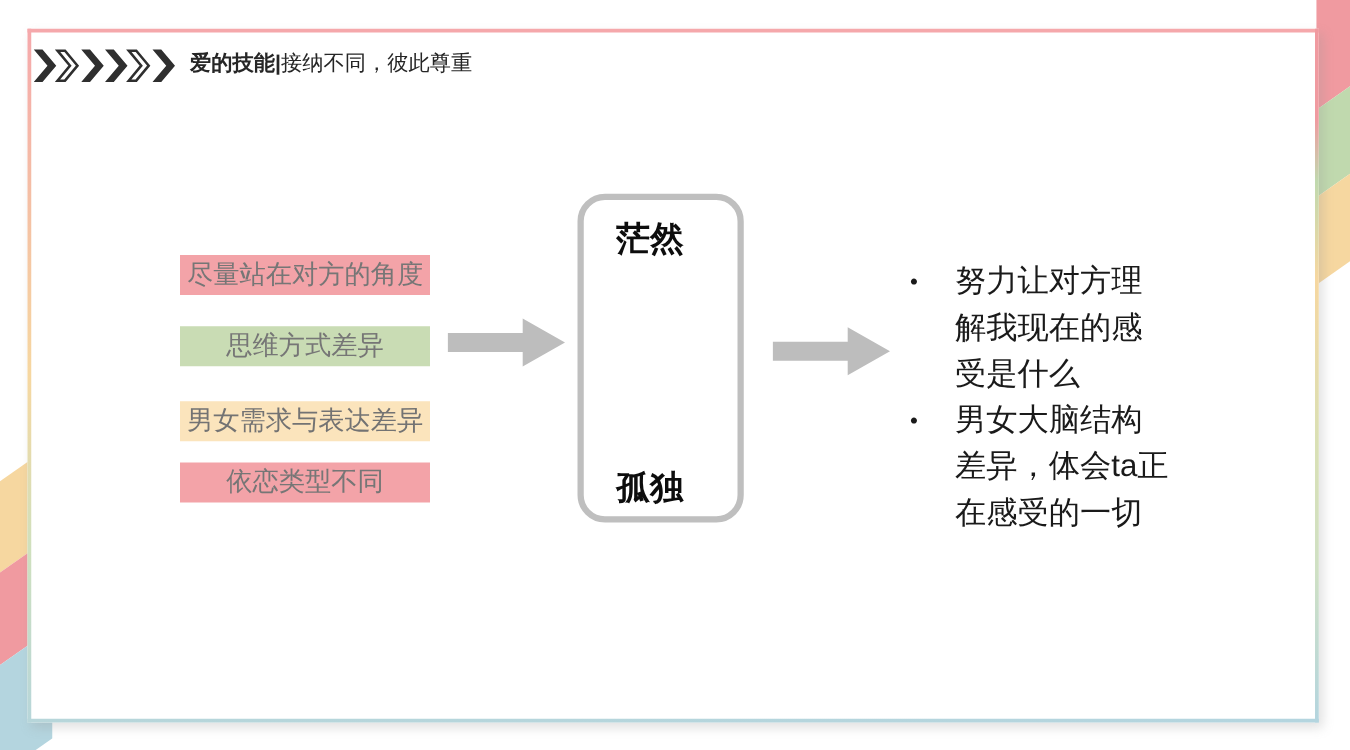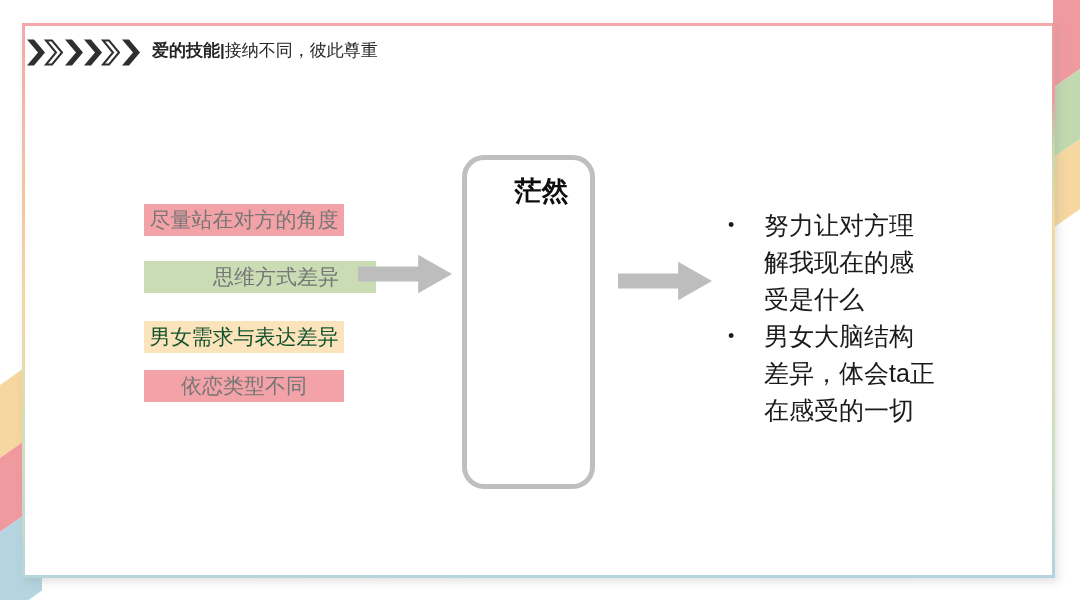--- a/index.html
+++ b/index.html
@@ -55,24 +55,24 @@
   .cause4{top:347px;text-align:center;}
   
   .arrow{
     position:absolute;width:94px;height:40px;background:#bdbdbd;
     clip-path:polygon(0 31%,64% 31%,64% 2%,100% 50%,64% 98%,64% 69%,0 69%);
   }
   .arrow1{left:336px;top:231px;}
   .arrow2{left:596px;top:238px;}
   
   .feelings{
-    position:absolute;left:440px;top:132px;width:133px;height:334px;
+    position:absolute;left:440px;top:132px;width:133px;height:263px;
     box-sizing:border-box;border:5px solid #bfbfbf;border-radius:22px;
     display:flex;flex-direction:column;justify-content:space-between;
-    padding:14px 0 6px 26px;background:#ffffff;align-items:center;
+    padding:14px 0 6px 26px;background:#ffffff;
   }
   .feeling{font-size:27px;line-height:34px;font-weight:bold;color:#0d0d0d;}
   
   .advice{position:absolute;left:698px;top:184px;width:215px;}
   .advice-item{display:flex;align-items:flex-start;}
   .advice-bullet{
     width:36px;flex:0 0 36px;text-align:left;padding-left:8px;
     font-size:18px;line-height:37px;color:#1a1a1a;
   }
   .advice-text{
@@ -114,29 +114,30 @@
       <path class="chev-solid" d="M38,0 h7 l11,13 l-11,13 h-7 l11,-13 Z"></path>
       <path class="chev-solid" d="M57,0 h7 l11,13 l-11,13 h-7 l11,-13 Z"></path>
       <path class="chev-outline" d="M76,1 h6 l10,12 l-10,12 h-6 l10,-12 Z"></path>
       <path class="chev-solid" d="M95,0 h7 l11,13 l-11,13 h-7 l11,-13 Z"></path>
     </svg>
     <div class="title">
       <span class="b">爱的技能</span><span class="b">|</span><span>接纳不同，彼此尊重</span>
     </div>
 
     <div class="cause cause1" style="background-color: rgb(243, 163, 168); color: rgb(118, 118, 118);">尽量站在对方的角度</div>
-    <div class="cause cause2" style="background-color: rgb(201, 220, 180); color: rgb(118, 118, 118); padding-left: 32px;">思维方式差异</div>
-    <div class="cause cause3" style="background-color: rgb(251, 228, 188); color: #14532d; text-align: center;">男女需求与表达差异</div>
+    <div class="cause cause2" style="background-color: rgb(201, 220, 180); color: rgb(118, 118, 118);">思维方式差异</div>
+    <div class="cause cause3" style="background-color: rgb(251, 228, 188); color: #737373; text-align: center;">男女需求与表达差异</div>
     <div class="cause cause4" style="background-color: rgb(243, 163, 168); color: rgb(118, 118, 118);">依恋类型不同</div>
 
     <div class="arrow arrow1" style="background-color: rgb(189, 189, 189);"></div>
     <div class="arrow arrow2" style="background-color: rgb(189, 189, 189);"></div>
 
     <div class="feelings" style="border-color: rgb(191, 191, 191);">
       <div class="feeling">茫然</div>
+      <div class="feeling">孤独</div>
     </div>
 
     <div class="advice">
       <div class="advice-item">
         <span class="advice-bullet">•</span>
         <span class="advice-text">努力让对方理解我现在的感受是什么</span>
       </div>
       <div class="advice-item">
         <span class="advice-bullet">•</span>
         <span class="advice-text">男女大脑结构差异，体会ta正在感受的一切</span>

